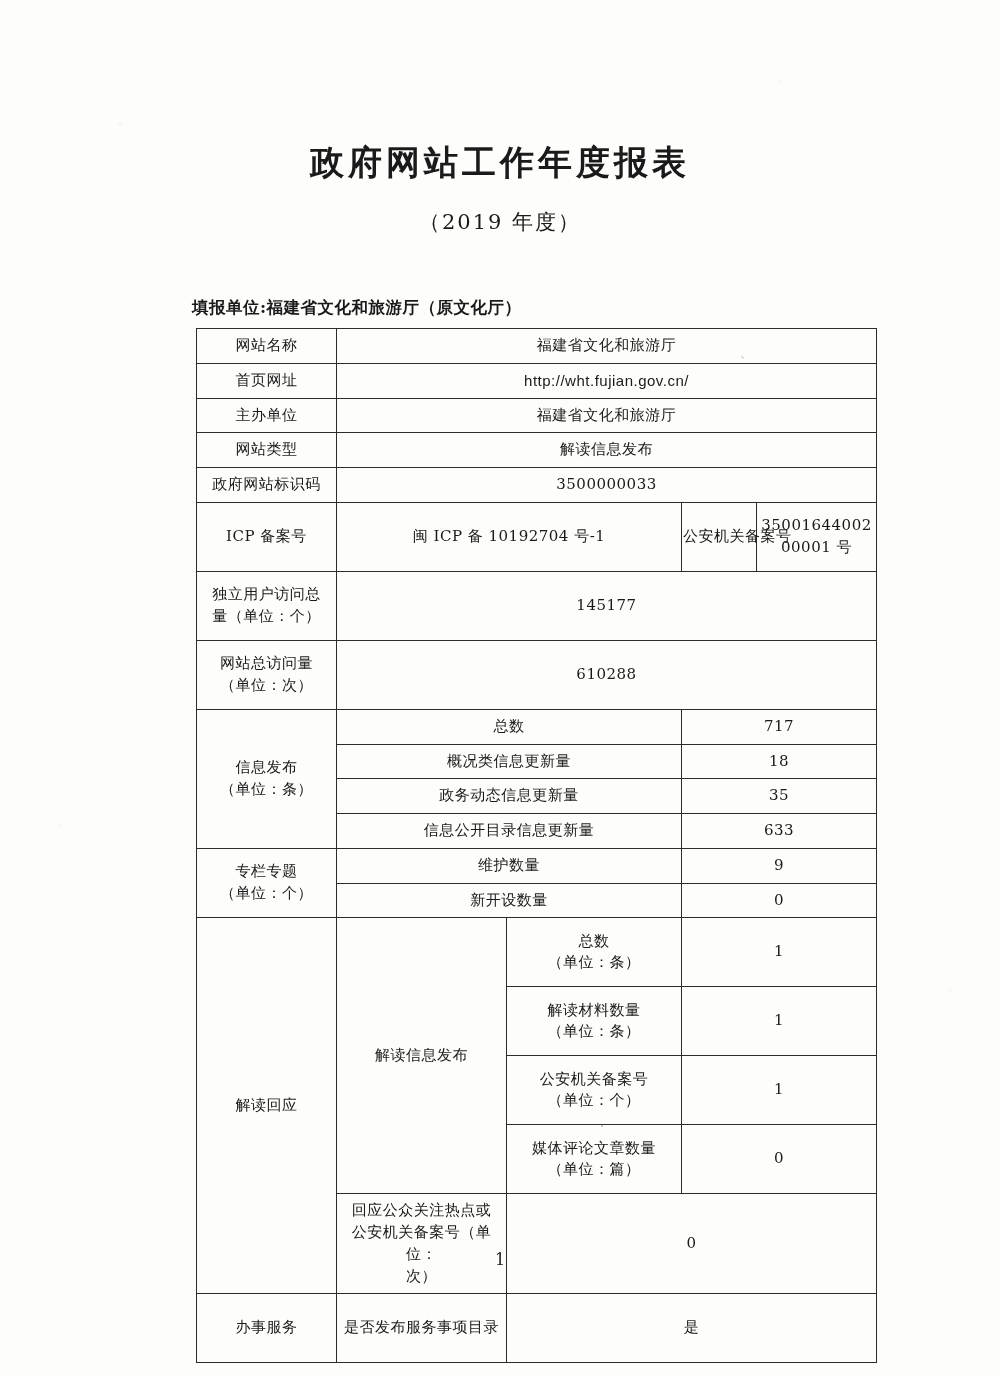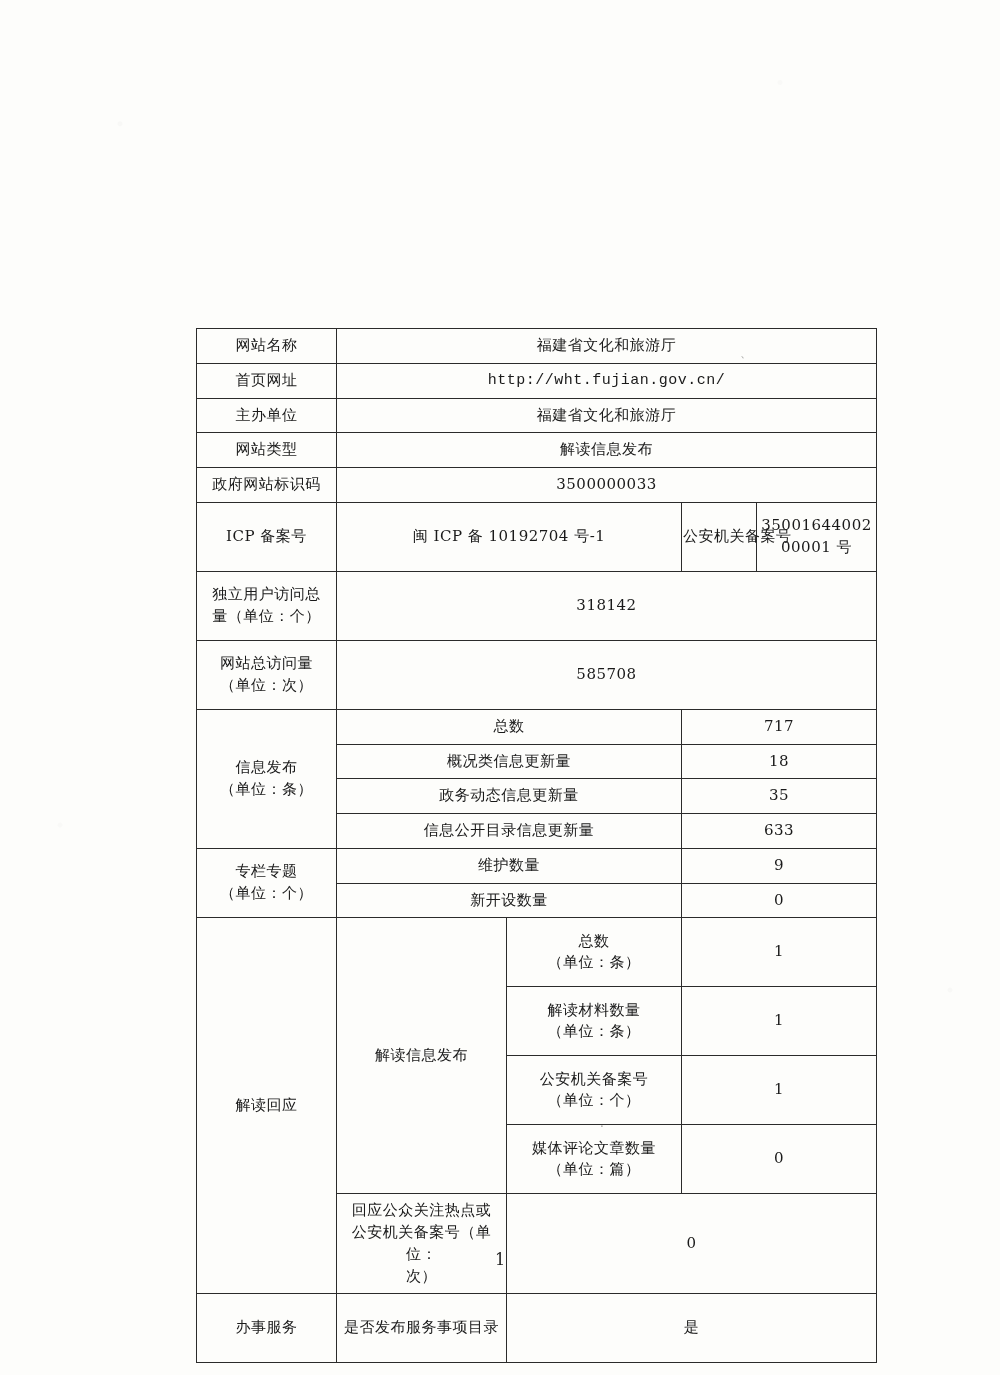--- a/index.html
+++ b/index.html
@@ -73,21 +73,21 @@
     border: 1px solid #2b2b2b;
     font-size: 15px;
     text-align: center;
     vertical-align: middle;
     padding: 6px 1px;
     line-height: 1.45;
     letter-spacing: 0.5px;
   }
   td.label { letter-spacing: 2px; }
   td.url {
-    font-family: Liberation Mono, monospace;
+    font-family: Liberation Sans, sans-serif;
     font-size: 14.5px;
     letter-spacing: 0.5px;
   }
   td.num { letter-spacing: 0.5px; }
   td.tall { height: 56px; }
   .two-line { display: block; }
   .page-number {
     position: absolute;
     top: 1250px;
     left: 0;
@@ -102,20 +102,23 @@
     opacity: .55;
     pointer-events: none;
   }
 </style>
 </head>
 <body>
 
 <div class="page">
   <div class="paper-tint"></div>
 
+  <div class="doc-title">政府网站工作年度报表</div>
+  <div class="doc-subtitle">（2019 年度）</div>
+  <div class="report-unit">填报单位:福建省文化和旅游厅（原文化厅）</div>
 
   <table class="report">
     <colgroup>
       <col style="width:140px">
       <col style="width:170px">
       <col style="width:175px">
       <col style="width:75px">
       <col style="width:120px">
     </colgroup>
     <tbody>
@@ -143,28 +146,28 @@
         <td class="label tall">ICP 备案号</td>
         <td colspan="2">闽 ICP 备 10192704 号-1</td>
         <td colspan="1" style="white-space:nowrap">公安机关备案号</td>
         <td>35001644002 00001 号</td>
       </tr>
       <tr>
         <td class="label tall">
           <span class="two-line">独立用户访问总</span>
           <span class="two-line">量（单位：个）</span>
         </td>
-        <td colspan="4" class="num">318142</td>
+        <td colspan="4" class="num">145177</td>
       </tr>
       <tr>
         <td class="label tall">
           <span class="two-line">网站总访问量</span>
           <span class="two-line">（单位：次）</span>
         </td>
-        <td colspan="4" class="num">585708</td>
+        <td colspan="4" class="num">610288</td>
       </tr>
 
       <tr>
         <td class="label" rowspan="4">
           <span class="two-line">信息发布</span>
           <span class="two-line">（单位：条）</span>
         </td>
         <td colspan="2">总数</td>
         <td colspan="2" class="num">717</td>
       </tr>

